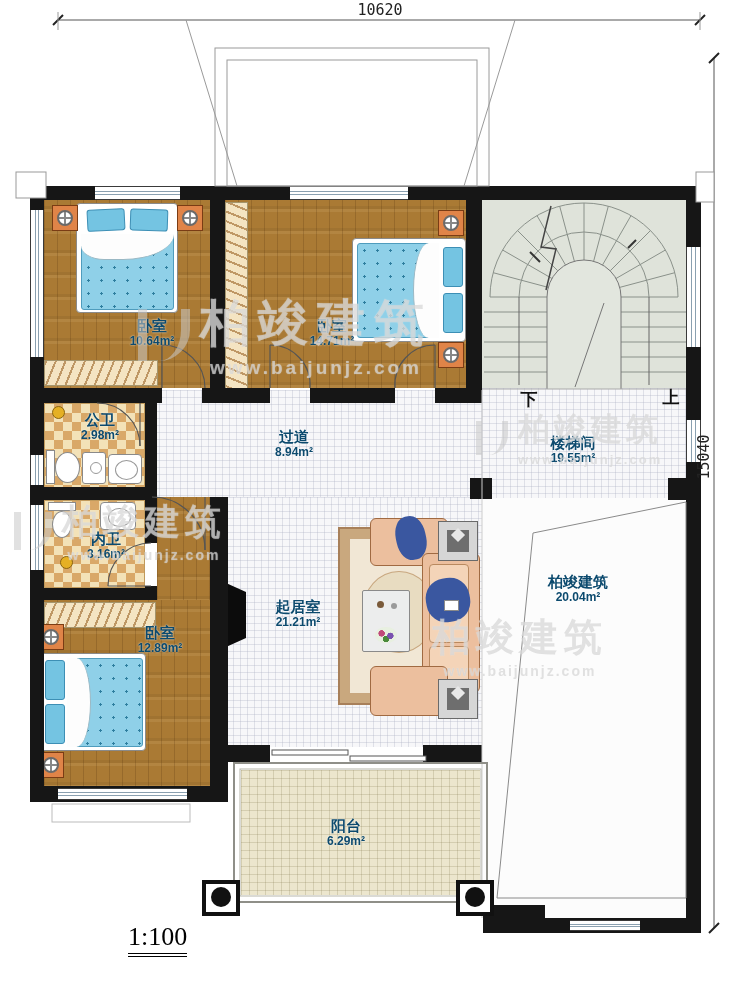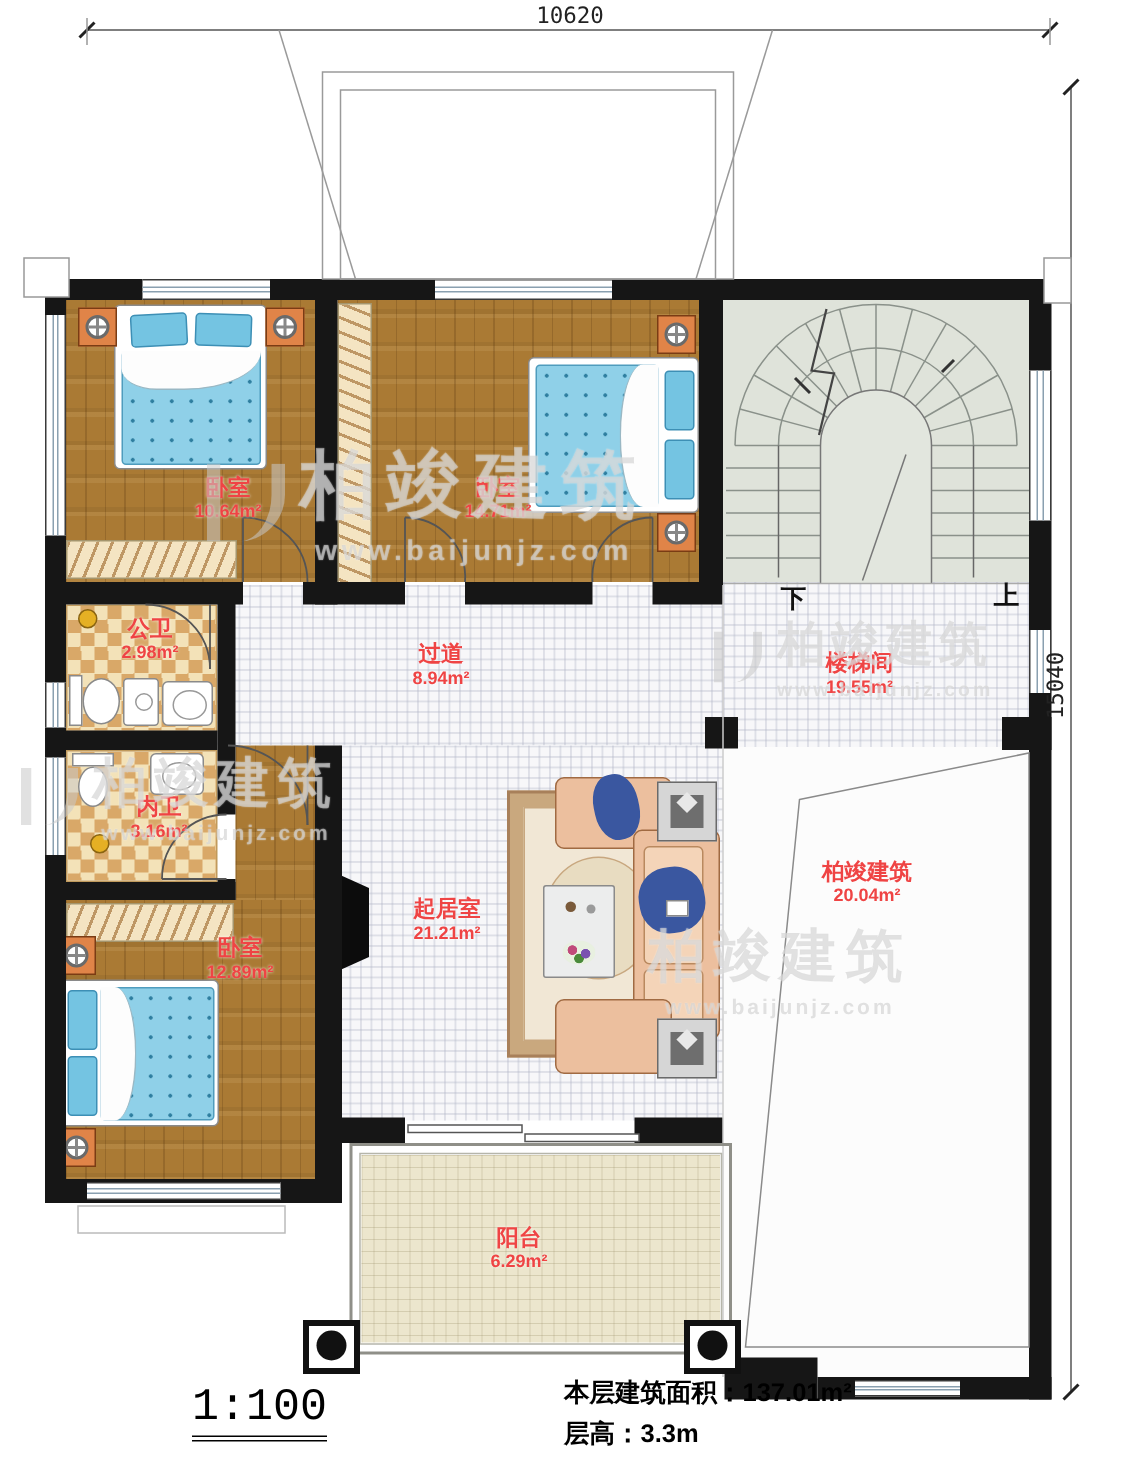--- a/index.html
+++ b/index.html
@@ -55,40 +55,40 @@
   .sidetable-core div{width:10px;height:10px;margin:6px auto;background:#e8e8e8;transform:rotate(45deg);}
   .person{background:#3a57a0;border-radius:45%;}
   .tv{background:#0c0c0c;clip-path:polygon(0 0,100% 14%,100% 86%,0 100%);}
   .column{background:#fff;border:4px solid #111;box-sizing:border-box;}
   .column div{width:20px;height:20px;margin:3px auto;border-radius:50%;background:#111;}
   
   .rug{background:#c9a87e;border:2px solid #a8805a;box-sizing:border-box;}
   .rug-inner{position:absolute;left:9px;top:9px;right:9px;bottom:9px;background:#f1e7d5;border:1px solid #c8a77f;}
   .rug-med{position:absolute;left:22px;top:42px;width:72px;height:80px;border:1px solid #c8a77f;border-radius:50%;background:#e8dcc1;}
   
-  .lbl{position:absolute;transform:translate(-50%,-50%);text-align:center;color:#ef4444;
+  .lbl{position:absolute;transform:translate(-50%,-50%);text-align:center;color:#0c4a6e;
        font-weight:bold;line-height:1.12;white-space:nowrap;text-shadow:0 0 2px rgba(255,255,255,.85);}
   .lbl .nm{display:block;font-size:15px;}
   .lbl .ar{display:block;font-size:12px;}
   .stair-dir{position:absolute;transform:translate(-50%,-50%);font-size:17px;font-weight:bold;color:#111;}
   
   .dim{position:absolute;font-family:"DejaVu Sans Mono","Liberation Mono",monospace;font-size:15px;color:#222;}
   
   .wm{position:absolute;color:rgba(200,200,200,.55);text-shadow:0 0 1px rgba(255,255,255,.55);
       display:flex;align-items:center;gap:10px;pointer-events:none;}
   .wm .wm-logo{border-left-style:solid;border-right-style:solid;border-color:rgba(200,200,200,.55);
       border-radius:0 0 60% 0;}
   .wm .wm-txtcol{display:flex;flex-direction:column;align-items:center;}
   .wm .wm-brand{font-weight:bold;}
   .wm .wm-url{font-weight:bold;}
   
   .title-row{position:absolute;left:128px;top:924px;display:flex;align-items:flex-end;gap:16px;
       border-bottom:4px double #000;padding-bottom:3px;color:#000;}
   .plan-title{font-size:34px;font-weight:bold;letter-spacing:3px;line-height:1;}
-  .plan-scale{font-size:30px;font-family:Liberation Mono, monospace;line-height:1;}
+  .plan-scale{font-size:26px;font-family:Liberation Serif, serif;line-height:1;}
   .info-block{position:absolute;left:376px;top:915px;color:#000;font-size:17px;font-weight:bold;line-height:1.6;}
   svg{position:absolute;left:0;top:0;pointer-events:none;}
 </style>
 </head>
 <body>
 
 <div id="plan">
 
   <div class="abs wood" style="left:44px;top:200px;width:166px;height:188px"></div>
   <div class="abs wood" style="left:225px;top:200px;width:241px;height:188px"></div>
@@ -382,22 +382,14 @@
   <div class="wm" style="left:432px;top:612px;width:290px">
     <div class="wm-txtcol">
       <span class="wm-brand" style="font-size:38px;letter-spacing:6px">柏竣建筑</span>
       <span class="wm-url" style="font-size:14px;letter-spacing:2px">www.baijunjz.com</span>
     </div>
   </div>
 
   <div class="title-row">
     <span class="plan-scale">1:100</span>
   </div>
-  <div class="info-block">
-    <div>
-      <span>本层建筑面积：</span><span>137.01m²</span>
-    </div>
-    <div>
-      <span>层高：</span><span>3.3m</span>
-    </div>
-  </div>
 
 </div>
 
 </body></html>

